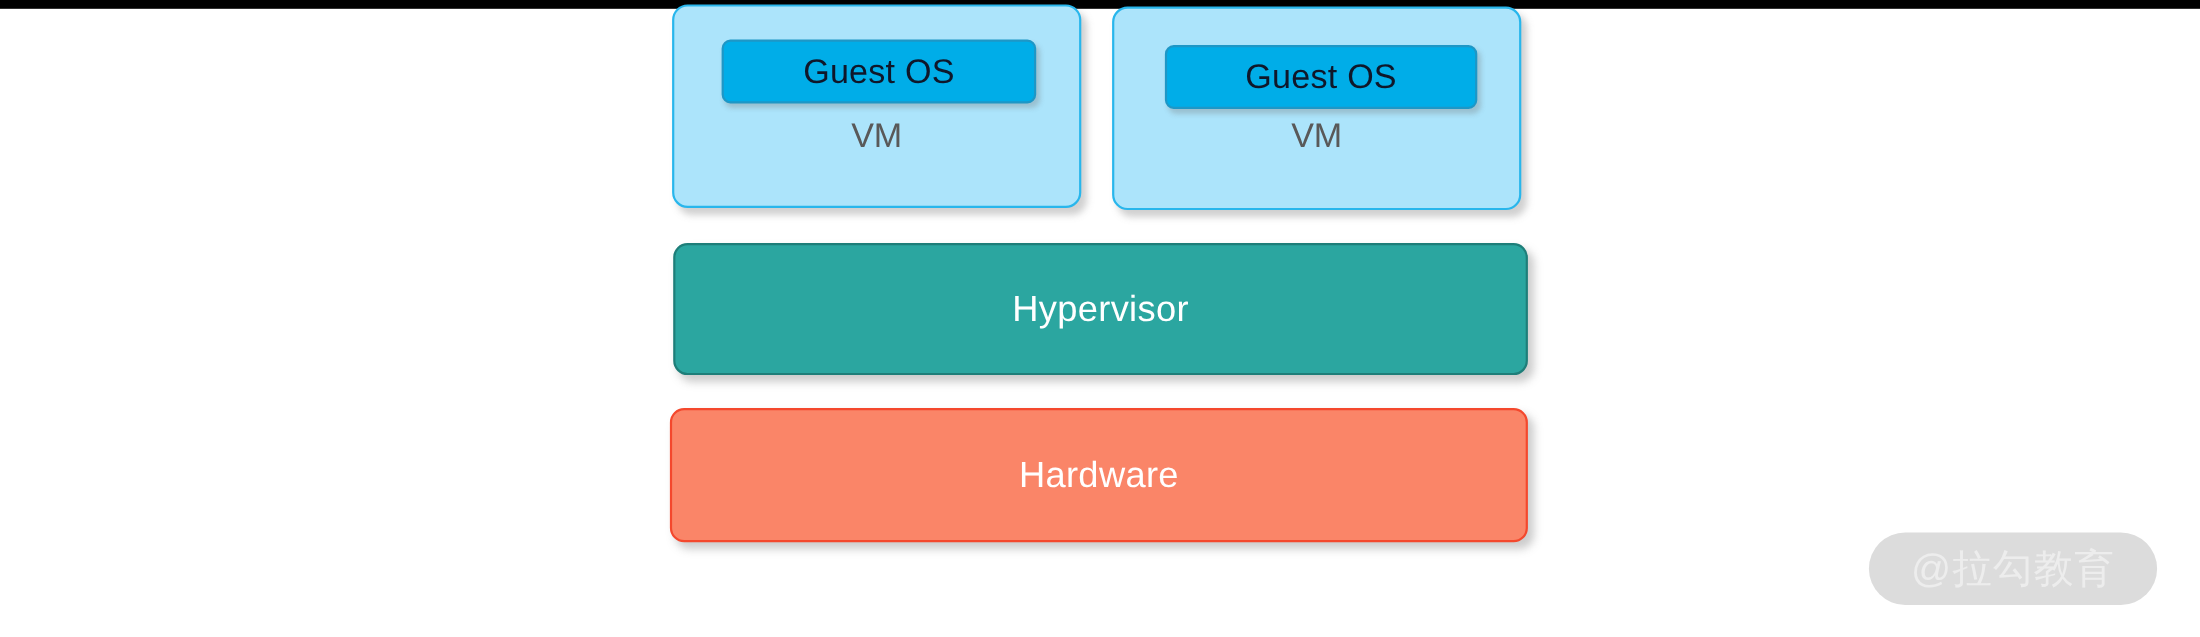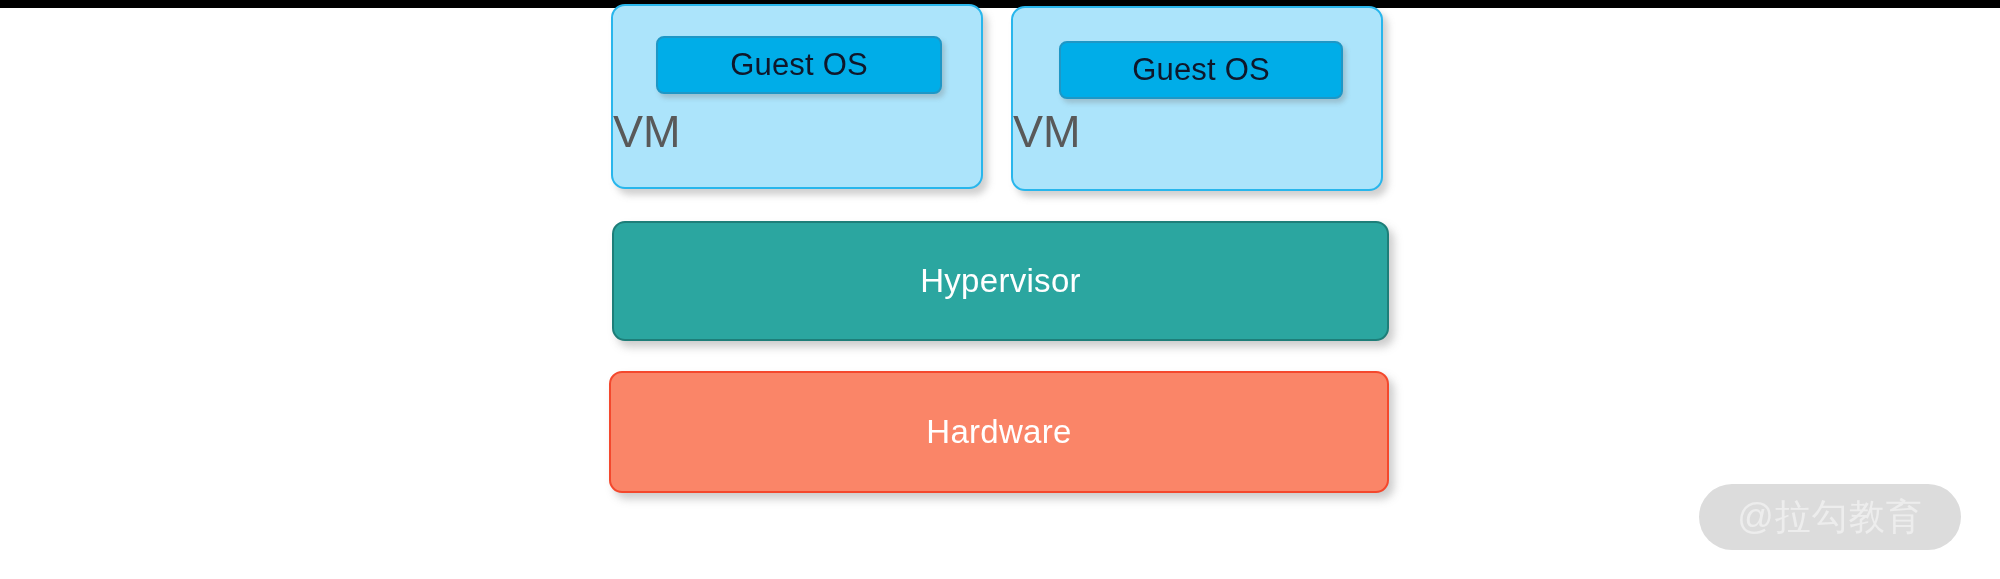--- a/index.html
+++ b/index.html
@@ -74,22 +74,23 @@
     letter-spacing: 0.2px;
     white-space: nowrap;
   }
   .vm-right .guest-os { left: 46px; top: 33px; width: 284px; }
 
   .vm-label {
     position: absolute;
     left: 0;
     right: 0;
     top: 100px;
+    text-align: center;
     color: #595959;
-    font-size: 45px;
+    font-size: 31px;
     white-space: nowrap;
   }
   .vm-right .vm-label { top: 98px; }
 
   
   .layer-bar {
     position: absolute;
     display: flex;
     align-items: center;
     justify-content: center;

